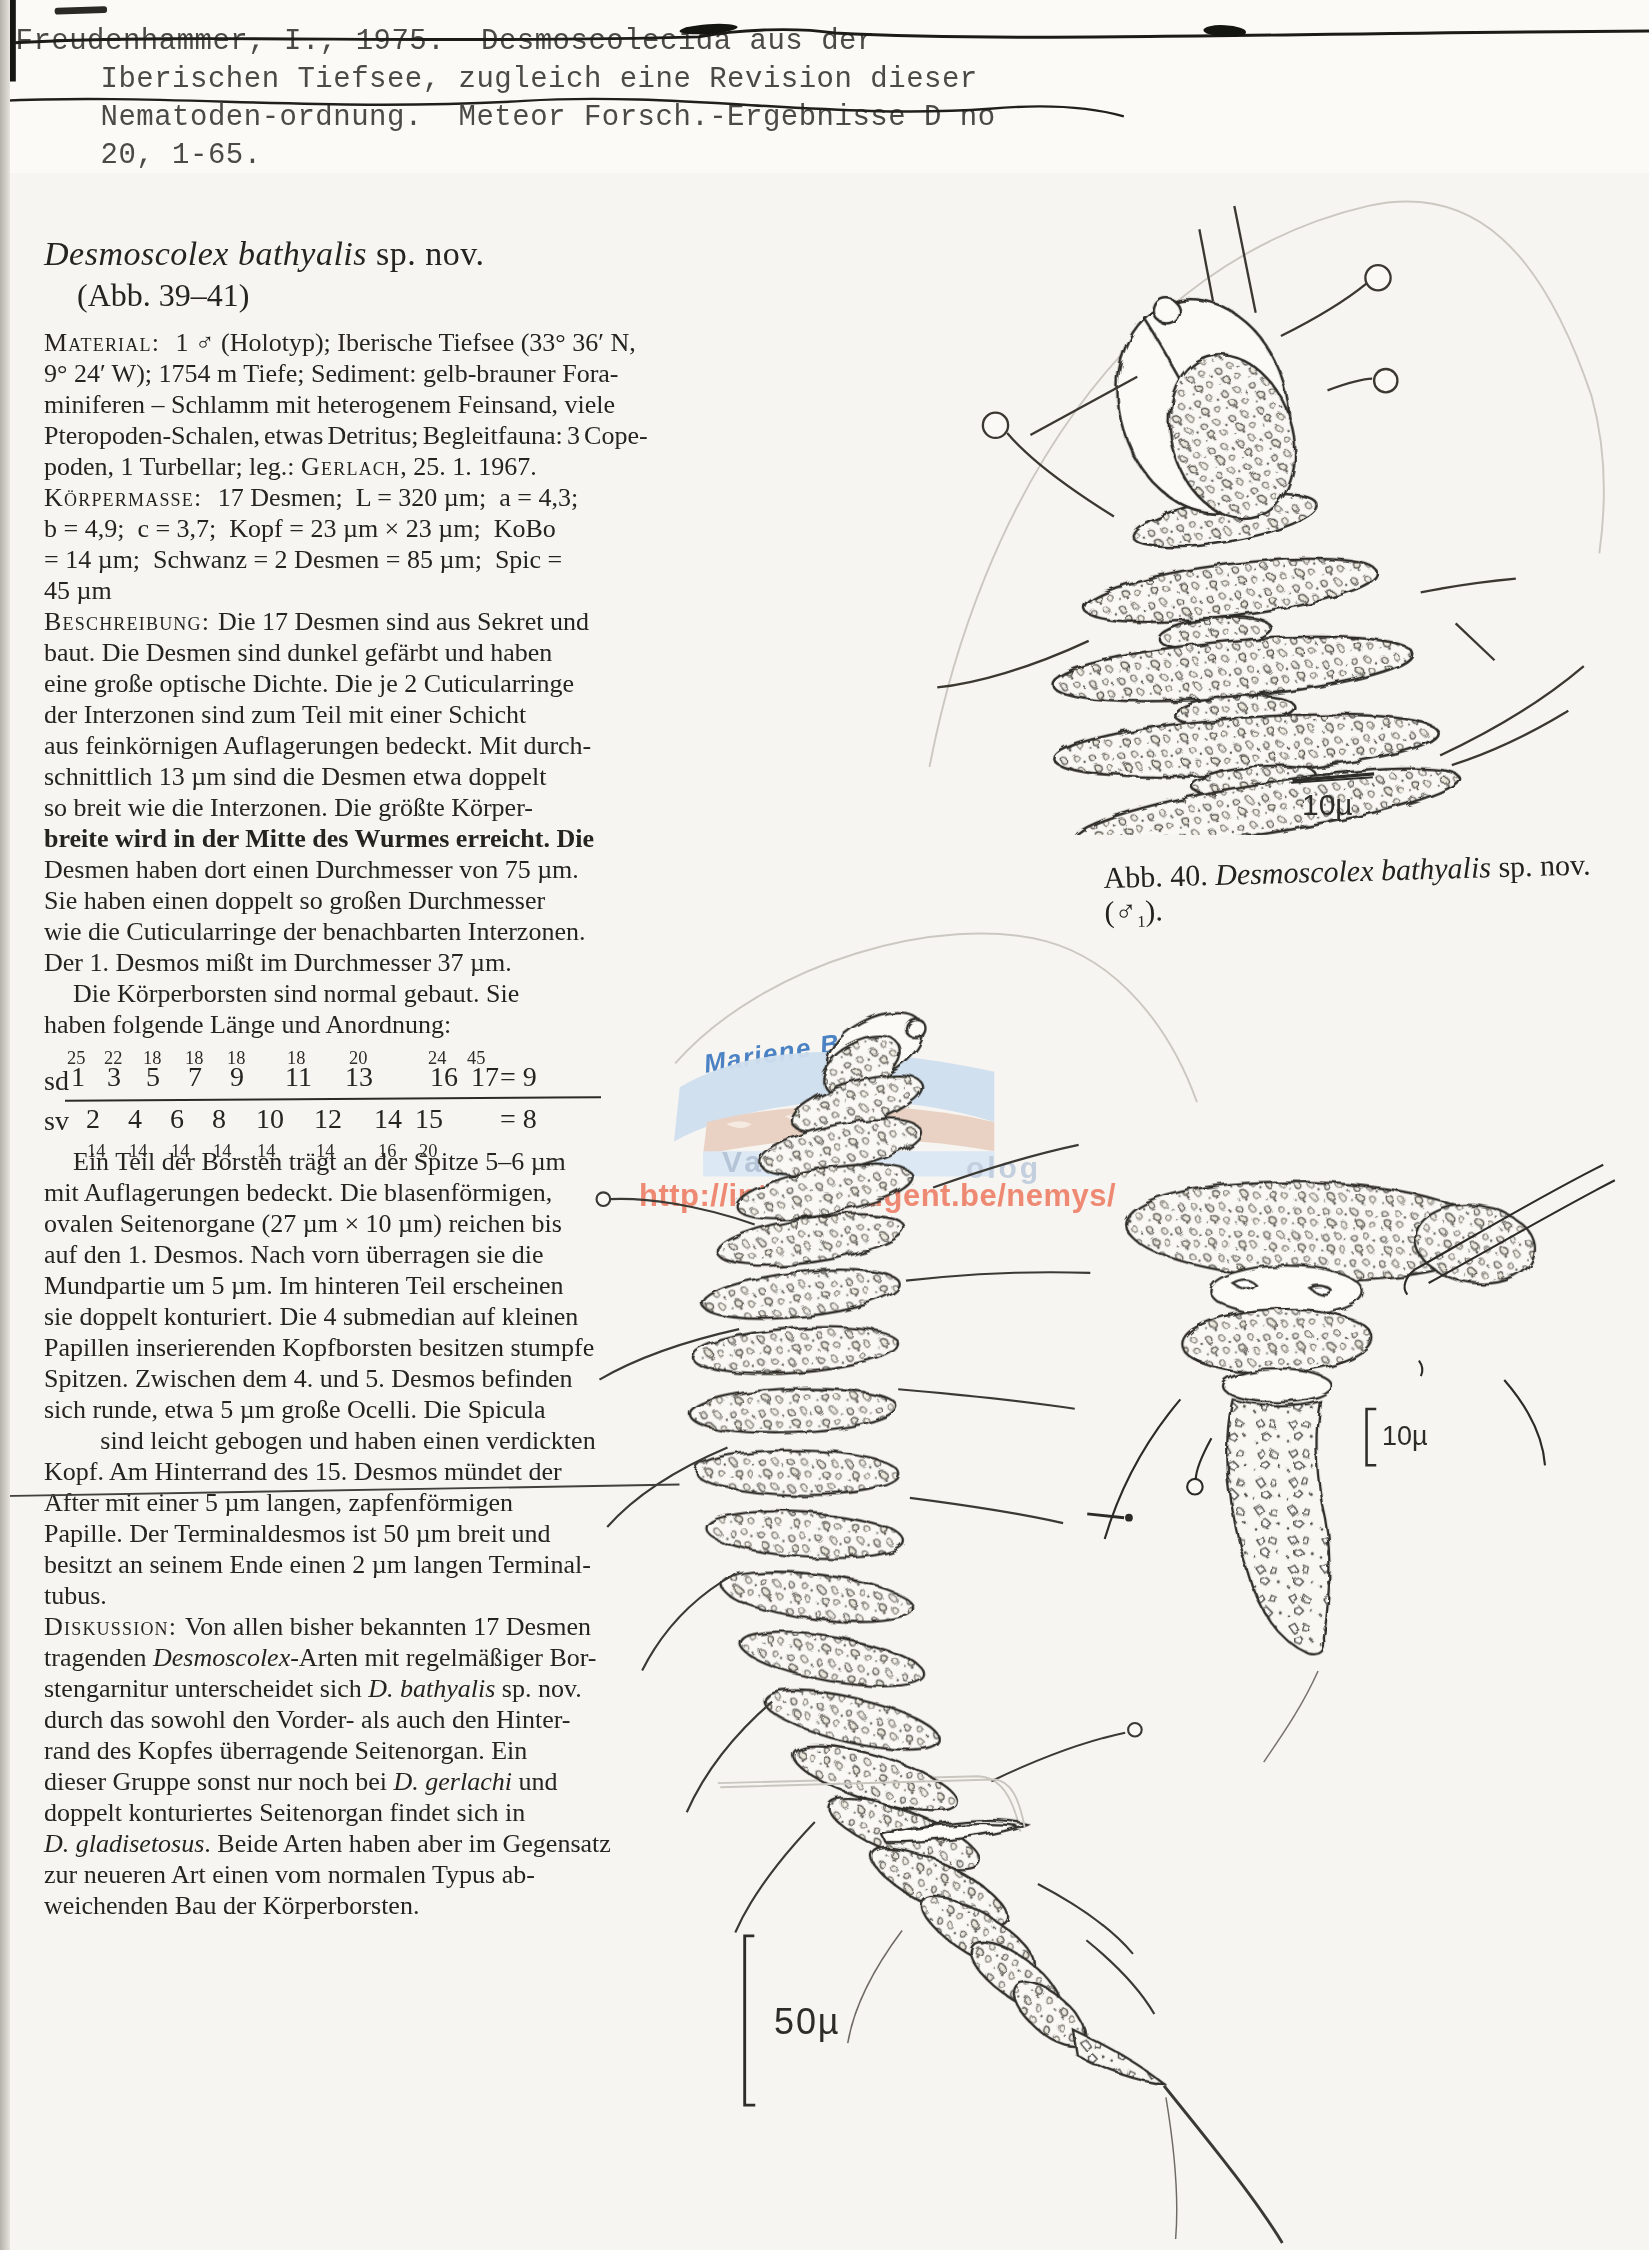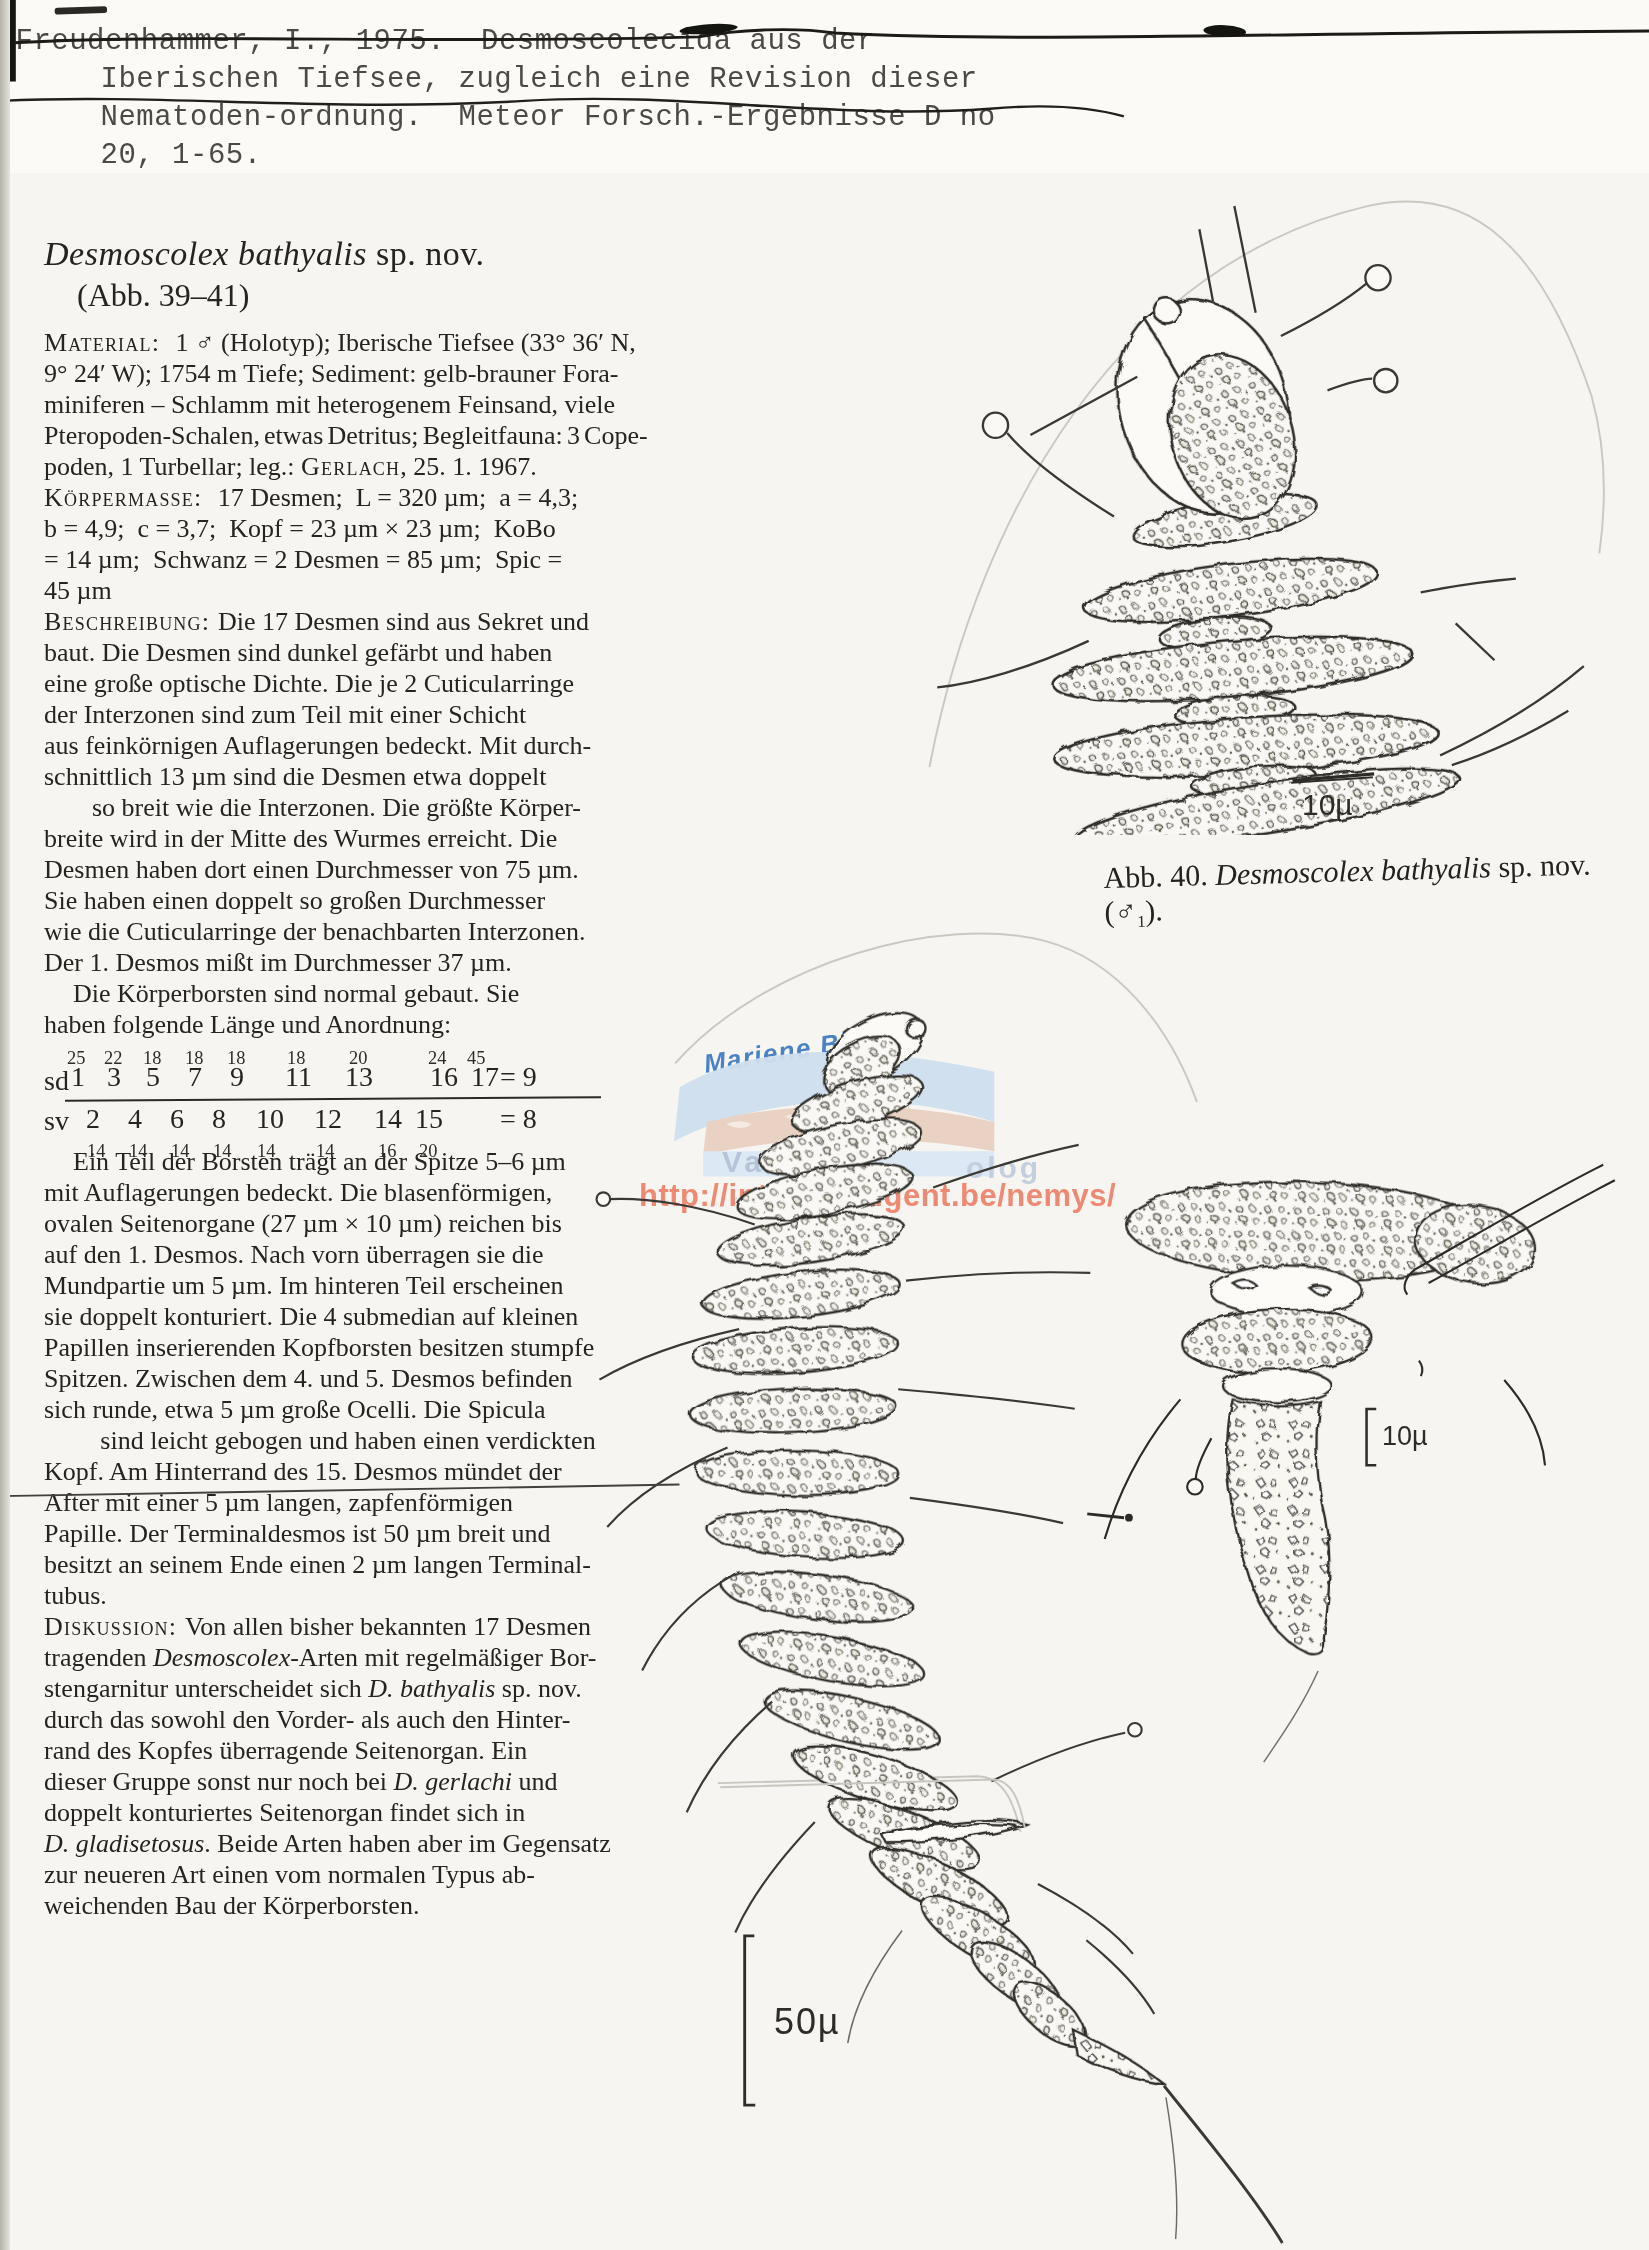--- a/index.html
+++ b/index.html
@@ -98,22 +98,22 @@
       <div class="ln" style="word-spacing: 0px;"><span class="sc">Körpermasse:  </span><span>17 Desmen;  L = 320 µm;  a = 4,3;</span></div>
       <div class="ln" style="word-spacing: 0px;"><span>b = 4,9;  c = 3,7;  Kopf = 23 µm × 23 µm;  KoBo</span></div>
       <div class="ln" style="word-spacing: 0px;"><span>= 14 µm;  Schwanz = 2 Desmen = 85 µm;  Spic =</span></div>
       <div class="ln"><span>45 µm</span></div>
       <div class="ln" style="word-spacing: 0px;"><span class="sc">Beschreibung: </span><span>Die 17 Desmen sind aus Sekret und</span></div>
       <div class="ln" style="word-spacing: 0px;"><span>baut. Die Desmen sind dunkel gefärbt und haben</span></div>
       <div class="ln" style="word-spacing: 0px;"><span>eine große optische Dichte. Die je 2 Cuticularringe</span></div>
       <div class="ln" style="word-spacing: 0px;"><span>der Interzonen sind zum Teil mit einer Schicht</span></div>
       <div class="ln" style="word-spacing: 0px;"><span>aus feinkörnigen Auflagerungen bedeckt. Mit durch-</span></div>
       <div class="ln" style="word-spacing: 0px;"><span>schnittlich 13 µm sind die Desmen etwa doppelt</span></div>
-      <div class="ln" style="word-spacing: 0px; margin-left: 48px;"><span>so breit wie die Interzonen. Die größte Körper-</span></div>
-      <div class="ln" style="word-spacing: 0px;"><span>breite wird in der Mitte des Wurmes erreicht. Die</span></div>
+      <div class="ln" style="word-spacing: 0px;"><span>so breit wie die Interzonen. Die größte Körper-</span></div>
+      <div class="ln" style="word-spacing: 0px; font-weight: bold;"><span>breite wird in der Mitte des Wurmes erreicht. Die</span></div>
       <div class="ln" style="word-spacing: 0px;"><span>Desmen haben dort einen Durchmesser von 75 µm.</span></div>
       <div class="ln" style="word-spacing: 0px;"><span>Sie haben einen doppelt so großen Durchmesser</span></div>
       <div class="ln" style="word-spacing: 0px;"><span>wie die Cuticularringe der benachbarten Interzonen.</span></div>
       <div class="ln"><span>Der 1. Desmos mißt im Durchmesser 37 µm.</span></div>
       <div class="ln ind" style="word-spacing: 0px;"><span>Die Körperborsten sind normal gebaut. Sie</span></div>
       <div class="ln"><span>haben folgende Länge und Anordnung:</span></div>
       <div class="stbl">
         <span style="left: 0px; top: 21.3px;">sd</span>
         <span style="left: 0px; top: 62px;">sv</span>
         <span class="sm" style="left: 23px; top: 0px;">25</span>

